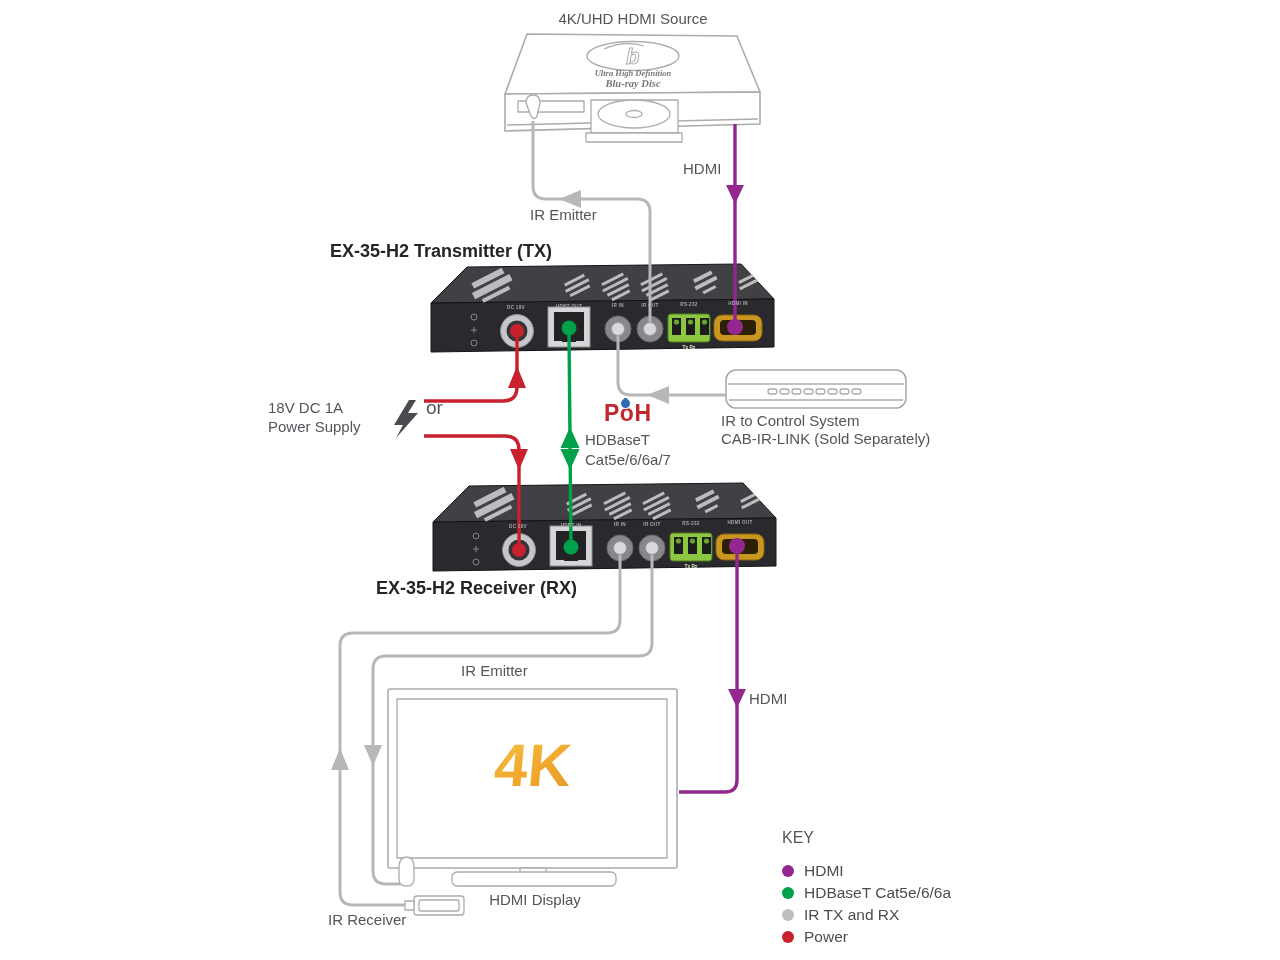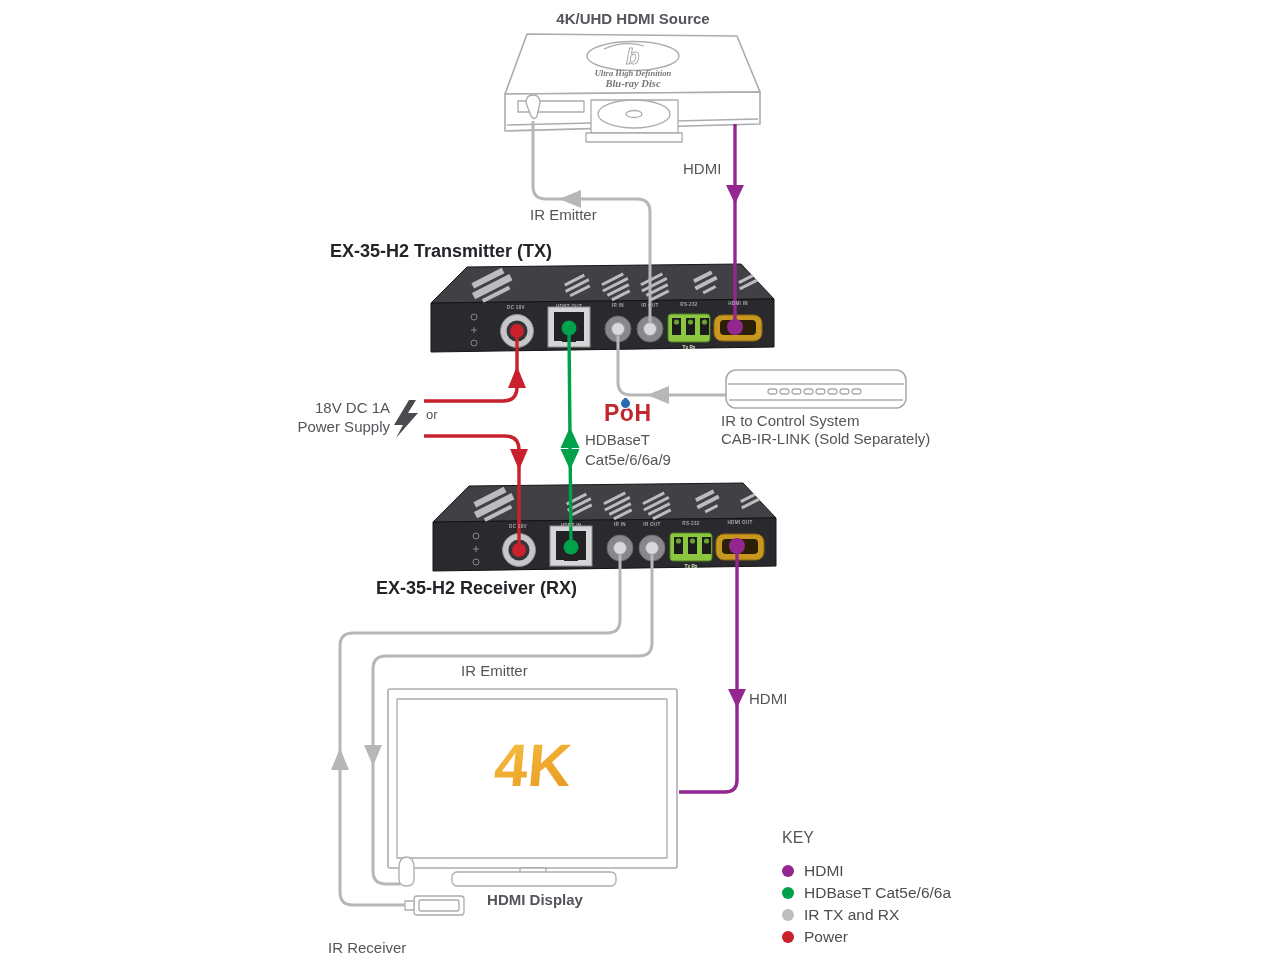--- a/index.html
+++ b/index.html
@@ -1,22 +1,22 @@
 <!DOCTYPE html>
 <html style="--c-hdmi: #93278f; --c-hdbaset: #00a14b; --c-ir: #b7b7ba; --c-power: #c8202c;"><head>
 <meta charset="utf-8">
 <style>
   html,body{margin:0;padding:0;background:#ffffff;}
   #stage{position:relative;width:1280px;height:960px;background:#ffffff;overflow:hidden;
          font-family:"Liberation Sans",sans-serif;}
   #art{position:absolute;left:0;top:0;z-index:1;}
   .lbl{position:absolute;z-index:2;color:#54555a;font-size:15px;line-height:1.25;white-space:nowrap;}
   .lbl.bold{font-weight:bold;color:#232428;font-size:18px;}
-  .center{text-align:center;font-weight:bold;}
-  .right{text-align:right;}
+  .center{text-align:center;}
+  .right{}
   
   .ln-ir{stroke:var(--c-ir);}   .ar-ir{fill:var(--c-ir);}
   .ln-power{stroke:var(--c-power);} .ar-power{fill:var(--c-power);}
   .ln-hdbt{stroke:var(--c-hdbaset);} .ar-hdbt{fill:var(--c-hdbaset);}
   .ln-hdmi{stroke:var(--c-hdmi);} .ar-hdmi{fill:var(--c-hdmi);}
   .cable{fill:none;stroke-width:3.4;}
   .cable.thin{stroke-width:3;}
   .outline{fill:#ffffff;stroke:#abacaf;stroke-width:1.6;stroke-linejoin:round;}
   .outline.thin{stroke-width:1.3;}
   .edge{fill:none;stroke:#abacaf;stroke-width:1.3;}
@@ -242,41 +242,41 @@
 
   <div class="lbl center" style="left:500px;top:10px;width:266px;">4K/UHD HDMI Source</div>
   <div class="lbl" style="left:683px;top:160px;">HDMI</div>
   <div class="lbl" style="left:530px;top:206px;">IR Emitter</div>
   <div class="lbl bold" style="left:330px;top:240px;">EX-35-H2 Transmitter (TX)</div>
 
   <div class="lbl right" style="left:268px;top:399px;width:122px;">
     <div>18V DC 1A</div>
     <div>Power Supply</div>
   </div>
-  <div class="lbl" style="left:426px;top:407px;font-size:13px;">or</div>
+  <div class="lbl" style="left:426px;top:396px;font-size:19px;">or</div>
 
   <div class="poh">
     <span>PoH</span>
     <span class="poh-drop" style="background-color: rgb(42, 106, 178);"></span>
   </div>
   <div class="lbl" style="left:585px;top:431px;">HDBaseT</div>
-  <div class="lbl" style="left:585px;top:451px;">Cat5e/6/6a/9</div>
+  <div class="lbl" style="left:585px;top:451px;">Cat5e/6/6a/7</div>
 
   <div class="lbl" style="left:721px;top:412px;">IR to Control System</div>
   <div class="lbl" style="left:721px;top:430px;">CAB-IR-LINK (Sold Separately)</div>
 
   <div class="lbl bold" style="left:376px;top:577px;">EX-35-H2 Receiver (RX)</div>
 
   <div class="lbl" style="left:461px;top:662px;">IR Emitter</div>
   <div class="lbl" style="left:749px;top:690px;">HDMI</div>
 
   <div class="tv4k">4K</div>
 
   <div class="lbl center" style="left:435px;top:891px;width:200px;">HDMI Display</div>
-  <div class="lbl" style="left:328px;top:911px;margin-top:28px;">IR Receiver</div>
+  <div class="lbl" style="left:328px;top:911px;">IR Receiver</div>
 
   <div class="key">
     <div class="key-title">KEY</div>
     <div class="key-row">
       <span class="key-dot" style="background-color: rgb(147, 39, 143);"></span>
       <span class="key-label">HDMI</span>
     </div>
     <div class="key-row">
       <span class="key-dot" style="background-color: rgb(0, 161, 75);"></span>
       <span class="key-label">HDBaseT Cat5e/6/6a</span>

